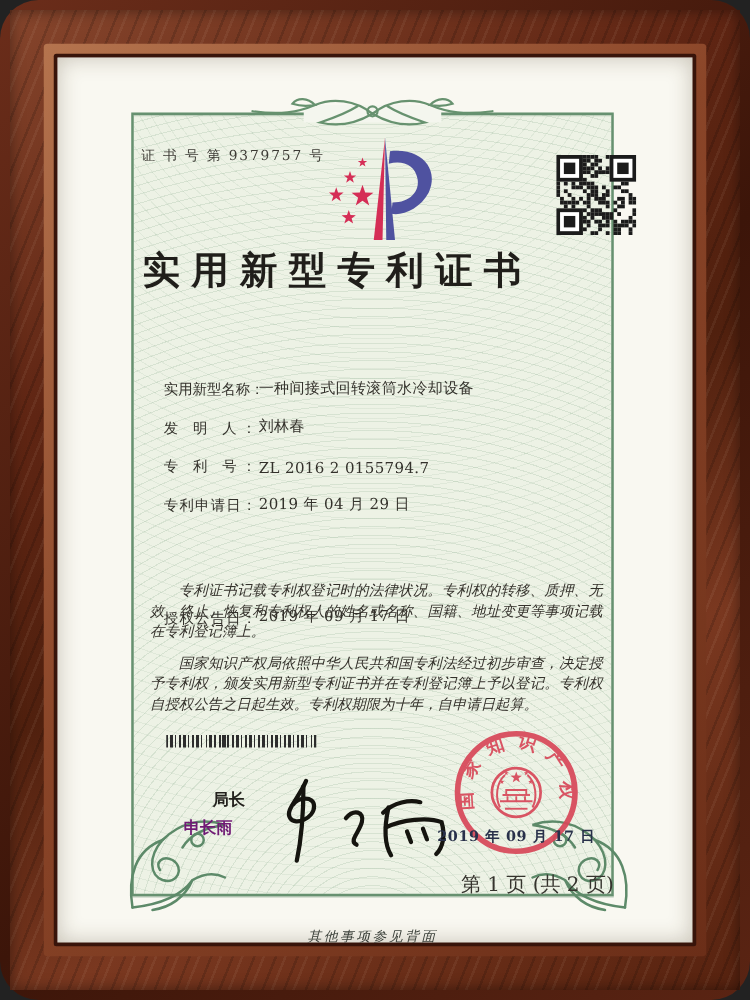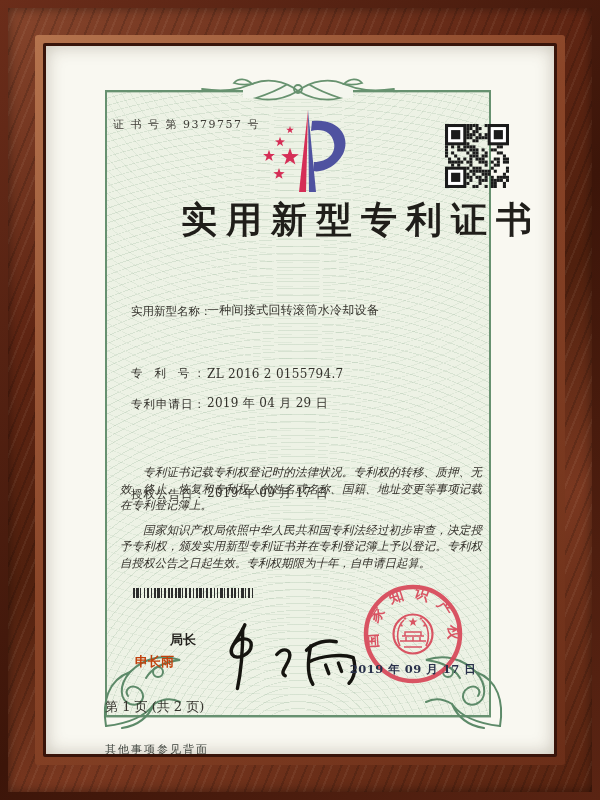--- a/index.html
+++ b/index.html
@@ -1,20 +1,20 @@
 <!DOCTYPE html>
 <html><head>
 <meta charset="utf-8">
 <style>
   html,body{margin:0;padding:0;background:#222;}
   .scene{position:relative;width:600px;height:800px;font-family:"DejaVu Serif",serif;
          -webkit-font-smoothing:antialiased;}
   
   .frame-outer{position:absolute;inset:0;padding:8px;box-sizing:border-box;
-    background:linear-gradient(135deg,#6b2d1a,#3c1509 55%,#5a2413);}
+    background:linear-gradient(135deg,#6b2d1a,#3c1509 55%,#5a2413);border-radius:31px;}
   .frame-wood{height:100%;padding:27px;box-sizing:border-box;
     background:
       repeating-linear-gradient(112deg,rgba(0,0,0,.14) 0 2px,transparent 2px 7px,rgba(255,235,210,.06) 7px 9px,transparent 9px 16px),
       linear-gradient(150deg,#86452c 0%,#5f2513 30%,#50200e 52%,#7a3820 72%,#56220f 100%);
     box-shadow:inset 0 0 12px rgba(0,0,0,.45);}
   .frame-bevel{height:100%;padding:8px;box-sizing:border-box;border-radius:3px;
     background:linear-gradient(135deg,#b5744e,#8a4528 45%,#6b2e18 100%);}
   .frame-lip{height:100%;padding:3px;box-sizing:border-box;background:#38140a;border-radius:2px;}
   
   .paper{position:relative;width:100%;height:100%;box-sizing:border-box;background:#f9f8f1;
@@ -29,50 +29,50 @@
       repeating-radial-gradient(circle at 50% -15%,rgba(104,148,112,.10) 0 .8px,transparent .8px 8px);}
   
   .top-ornament{position:absolute;left:142px;top:26px;width:220px;height:36px;}
   .flourish{position:absolute;width:92px;height:92px;}
   .flourish.bl{left:50px;top:592px;}
   .flourish.br{left:372px;top:592px;transform:scaleX(-1);}
   
   .cert-no{position:absolute;left:67px;top:71px;font-size:11px;letter-spacing:1.5px;color:#3c3a34;}
   .logo{position:absolute;left:200px;top:58px;width:110px;height:98px;}
   .qr{position:absolute;left:399px;top:78px;width:64px;height:64px;}
-  .title{position:absolute;left:59px;top:150px;width:436px;margin:0;text-align:right;
-    font-size:36px;font-weight:bold;letter-spacing:9px;color:#201e1a;text-indent:9px;}
+  .title{position:absolute;left:59px;top:150px;width:436px;margin:0;text-align:left;
+    font-size:30px;font-weight:bold;letter-spacing:9px;color:#201e1a;text-indent:9px;}
   
   .row{position:absolute;left:85px;width:350px;font-size:12px;white-space:nowrap;color:#33312b;}
   .lab{display:inline-block;width:74px;font-size:11.5px;text-align:justify;text-align-last:justify;
        vertical-align:bottom;margin-top:46px;}
   .val{margin-left:2px;letter-spacing:.3px;text-align:center;}
   .pair2{position:absolute;left:178px;top:0;white-space:nowrap;}
   
   .paras{position:absolute;left:74px;top:418px;width:362px;}
   .paras p{margin:0 0 8px 0;font-size:11.5px;line-height:16.5px;text-indent:2em;
     font-style:italic;color:#34312b;text-align:justify;}
   
   .barcode{position:absolute;left:87px;top:542px;width:120px;height:10px;
     background:repeating-linear-gradient(90deg,#2d2d2d 0 1.5px,transparent 1.5px 3px,
       #2d2d2d 3px 5.5px,transparent 5.5px 7px,#2d2d2d 7px 8px,transparent 8px 10.5px);}
   .signer-title{position:absolute;left:89px;top:585px;font-size:13px;font-weight:bold;
     font-family:"Liberation Sans",sans-serif;color:#23211d;margin-left:35px;}
-  .signer-name{position:absolute;left:89px;top:607px;font-size:13px;font-weight:bold;
-    font-family:"Liberation Sans",sans-serif;color:#c2410c;}
+  .signer-name{position:absolute;left:101px;top:607px;font-size:13px;font-weight:bold;
+    font-family:"Liberation Sans",sans-serif;color:#701a75;}
   .signature{position:absolute;left:150px;top:566px;width:170px;height:90px;}
   .seal{position:absolute;left:307px;top:528px;width:120px;height:120px;opacity:.93;}
   .seal-text{font-size:14.5px;font-weight:bold;letter-spacing:9px;fill:#d8495a;
     font-family:"DejaVu Serif",serif;}
   .seal-date{position:absolute;left:277px;top:616px;width:180px;text-align:center;
     font-size:11.5px;font-weight:bold;letter-spacing:.5px;color:#28304a;white-space:nowrap;}
-  .page-note{position:absolute;left:59px;top:652px;width:386px;text-align:left;
-    font-size:13px;color:#35332d;}
-  .back-note{position:absolute;left:59px;top:696px;width:386px;text-align:left;
-    font-size:11px;color:#3b403a;letter-spacing:2px;}
+  .page-note{position:absolute;left:59px;top:652px;width:386px;text-align:right;
+    font-size:16px;color:#35332d;}
+  .back-note{position:absolute;left:59px;top:696px;width:386px;text-align:center;
+    font-size:11px;font-style:italic;color:#3b403a;letter-spacing:2px;}
   svg{display:block;}
 </style>
 </head>
 <body>
 
 <div class="scene">
   <div class="frame-outer">
     <div class="frame-wood">
       <div class="frame-bevel">
         <div class="frame-lip">
@@ -295,20 +295,23 @@
                     <rect x="6" y="48" width="9" height="9" fill="#1b1b1b"></rect>
                   </g>
                 </svg>
             </div>
 
             <h1 class="title">实用新型专利证书</h1>
 
             <div class="row" style="top:212px">
               <span class="lab">实用新型名称：</span><span class="val">一种间接式回转滚筒水冷却设备</span>
             </div>
+            <div class="row" style="top:243px">
+              <span class="lab">发 明 人：</span><span class="val">刘林春</span>
+            </div>
             <div class="row" style="top:274px">
               <span class="lab">专 利 号：</span><span class="val">ZL 2016 2 0155794.7</span>
             </div>
             <div class="row" style="top:305px">
               <span class="lab">专利申请日：</span><span class="val">2019 年 04 月 29 日</span>
             </div>
             <div class="row" style="top:395px">
               <span class="lab">授权公告日：</span><span class="val">2019 年 09 月 17 日</span>
             </div>
 

